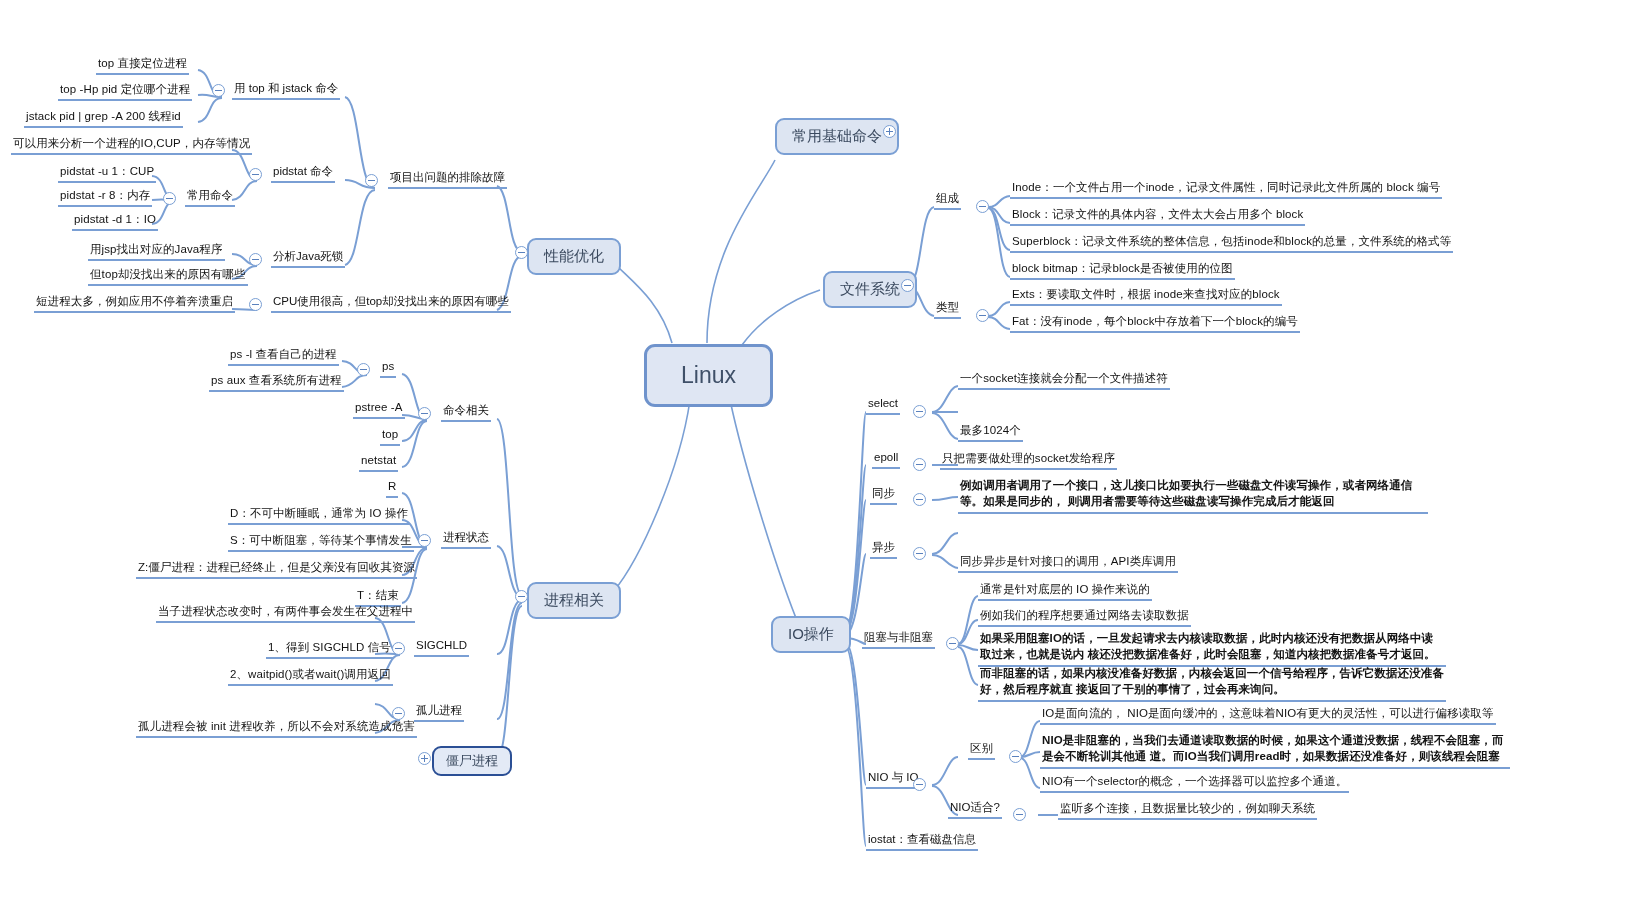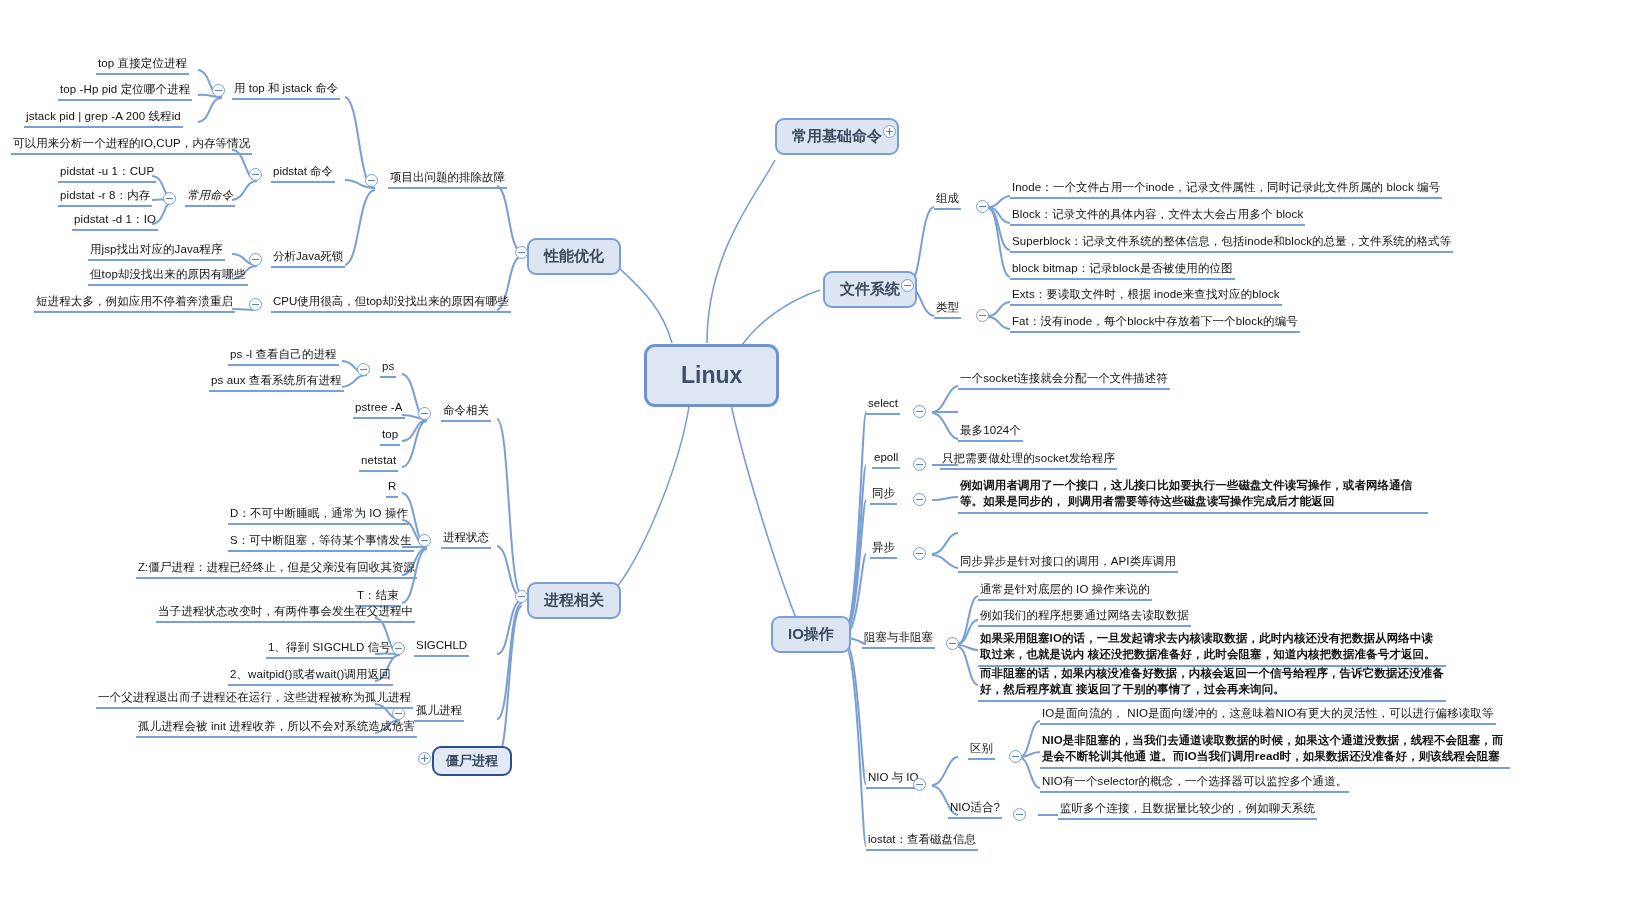--- a/index.html
+++ b/index.html
@@ -44,21 +44,21 @@
   .mid {
     font-size: 11.5px;
     color: #121212;
     padding: 0 2px 3px 2px;
     border-bottom: 2.5px solid #7a9fd4;
   }
 
   
   .boxnode {
     font-size: 15px;
-    font-weight: bold;
+    font-weight: normal;
     color: #3b4a5f;
     background: #dde5f2;
     border: 2px solid #7a9fd4;
     border-radius: 9px;
     padding: 7px 15px;
     text-align: right;
   }
   .boxnode.root {
     font-size: 23px;
     background: #dfe6f3;
@@ -243,21 +243,21 @@
 
   <div class="node leaf" style="left:96px; top:56px;">top 直接定位进程</div>
   <div class="node leaf" style="left:58px; top:82px;">top -Hp pid 定位哪个进程</div>
   <div class="node leaf" style="left:24px; top:109px;">jstack pid | grep -A 200 线程id</div>
 
   <div class="node mid" style="left:271px; top:164px;">pidstat 命令</div>
   <div class="toggle" style="left:249px; top:168px;"></div>
 
   <div class="node leaf" style="left:11px; top:136px;">可以用来分析一个进程的IO,CUP，内存等情况</div>
 
-  <div class="node mid" style="left:185px; top:188px;font-style:italic;">常用命令</div>
+  <div class="node mid" style="left:185px; top:188px;">常用命令</div>
   <div class="toggle" style="left:163px; top:192px;"></div>
 
   <div class="node leaf" style="left:58px; top:164px;">pidstat -u 1：CUP</div>
   <div class="node leaf" style="left:58px; top:188px;">pidstat -r 8：内存</div>
   <div class="node leaf" style="left:72px; top:212px;">pidstat -d 1：IO</div>
 
   <div class="node mid" style="left:271px; top:249px;">分析Java死锁</div>
   <div class="toggle" style="left:249px; top:253px;"></div>
 
   <div class="node leaf" style="left:88px; top:242px;">用jsp找出对应的Java程序</div>
@@ -307,21 +307,20 @@
   <div class="node mid" style="left:414px; top:638px;">SIGCHLD</div>
   <div class="toggle" style="left:392px; top:642px;"></div>
 
   <div class="node leaf" style="left:156px; top:604px;">当子进程状态改变时，有两件事会发生在父进程中</div>
   <div class="node leaf" style="left:266px; top:640px;">1、得到 SIGCHLD 信号</div>
   <div class="node leaf" style="left:228px; top:667px;">2、waitpid()或者wait()调用返回</div>
 
   <div class="node mid" style="left:414px; top:703px;">孤儿进程</div>
   <div class="toggle" style="left:392px; top:707px;"></div>
 
-  <div class="node leaf" style="left:96px; top:690px;">一个父进程退出而子进程还在运行，这些进程被称为孤儿进程</div>
   <div class="node leaf" style="left:136px; top:719px;">孤儿进程会被 init 进程收养，所以不会对系统造成危害</div>
 
   <div class="node boxnode selected" style="left:432px; top:746px;">僵尸进程</div>
   <div class="toggle plus" style="left:418px; top:752px;"></div>
 
   <div class="node mid" style="left:866px; top:396px;">select</div>
   <div class="toggle" style="left:913px; top:405px;"></div>
 
   <div class="node leaf" style="left:958px; top:371px;">一个socket连接就会分配一个文件描述符</div>
   <div class="node leaf" style="left:958px; top:423px;">最多1024个</div>

